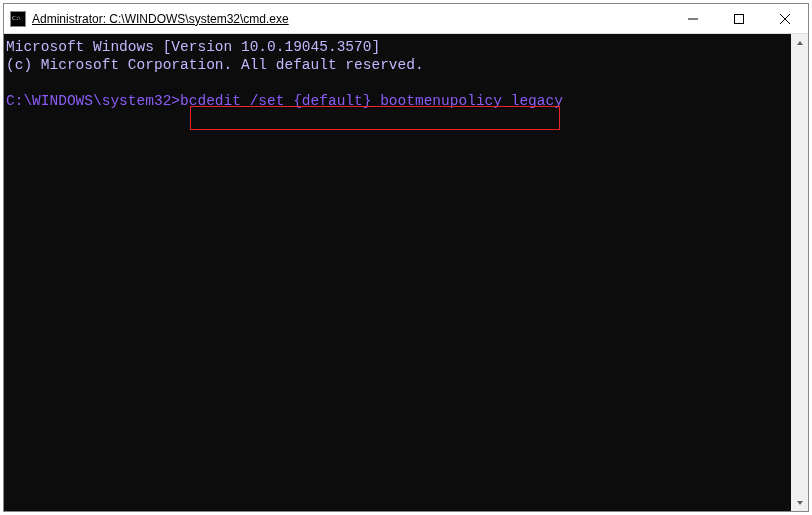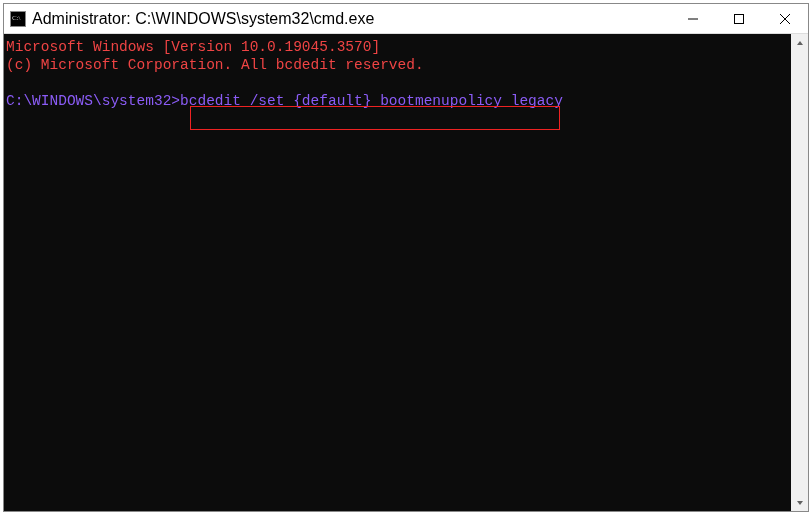--- a/index.html
+++ b/index.html
@@ -33,24 +33,25 @@
     }
     .titlebar-icon {
       width: 16px;
       height: 16px;
       margin-right: 6px;
       display: flex;
       align-items: center;
       justify-content: center;
     }
     .title {
-      font-size: 16px;
+      font-size: 12px;
       color: #000;
       flex: 1;
       white-space: nowrap;
+      text-decoration: underline;
     }
     .window-controls {
       display: flex;
       height: 100%;
     }
     .win-btn {
       width: 46px;
       height: 100%;
       display: flex;
       align-items: center;
@@ -97,21 +98,21 @@
     .highlight-box {
       position: absolute;
       border: 1px solid #e22;
       top: 72px;
       left: 186px;
       width: 370px;
       height: 24px;
       pointer-events: none;
     }
     .line {
-      color: #ef4444;
+      color: #c4b5fd;
     }
     .prompt-line {
       color: #8b5cf6;
     }
     .cmd-icon-svg {
       display: block;
     }
   </style>
 </head>
 <body>
@@ -140,21 +141,21 @@
       <div class="win-btn">
         <svg width="10" height="10" viewBox="0 0 10 10">
           <line x1="0" y1="0" x2="10" y2="10" stroke="#000" stroke-width="1"></line>
           <line x1="10" y1="0" x2="0" y2="10" stroke="#000" stroke-width="1"></line>
         </svg>
       </div>
     </div>
   </div>
   <div class="content-area">
     <div class="terminal"><span class="line">Microsoft Windows [Version 10.0.19045.3570]</span>
-<span class="line">(c) Microsoft Corporation. All bcdedit reserved.</span>
+<span class="line">(c) Microsoft Corporation. All default reserved.</span>
 <span class="line"></span>
 <span class="prompt-line"><span>C:\WINDOWS\system32&gt;</span><span>bcdedit /set {default} bootmenupolicy legacy</span></span>
 <div class="highlight-box"></div></div>
     <div class="scrollbar">
       <div class="sb-btn">
         <svg width="8" height="8" viewBox="0 0 8 8">
           <path d="M4 2 L7 6 L1 6 Z" fill="#606060"></path>
         </svg>
       </div>
       <div class="sb-track"></div>

